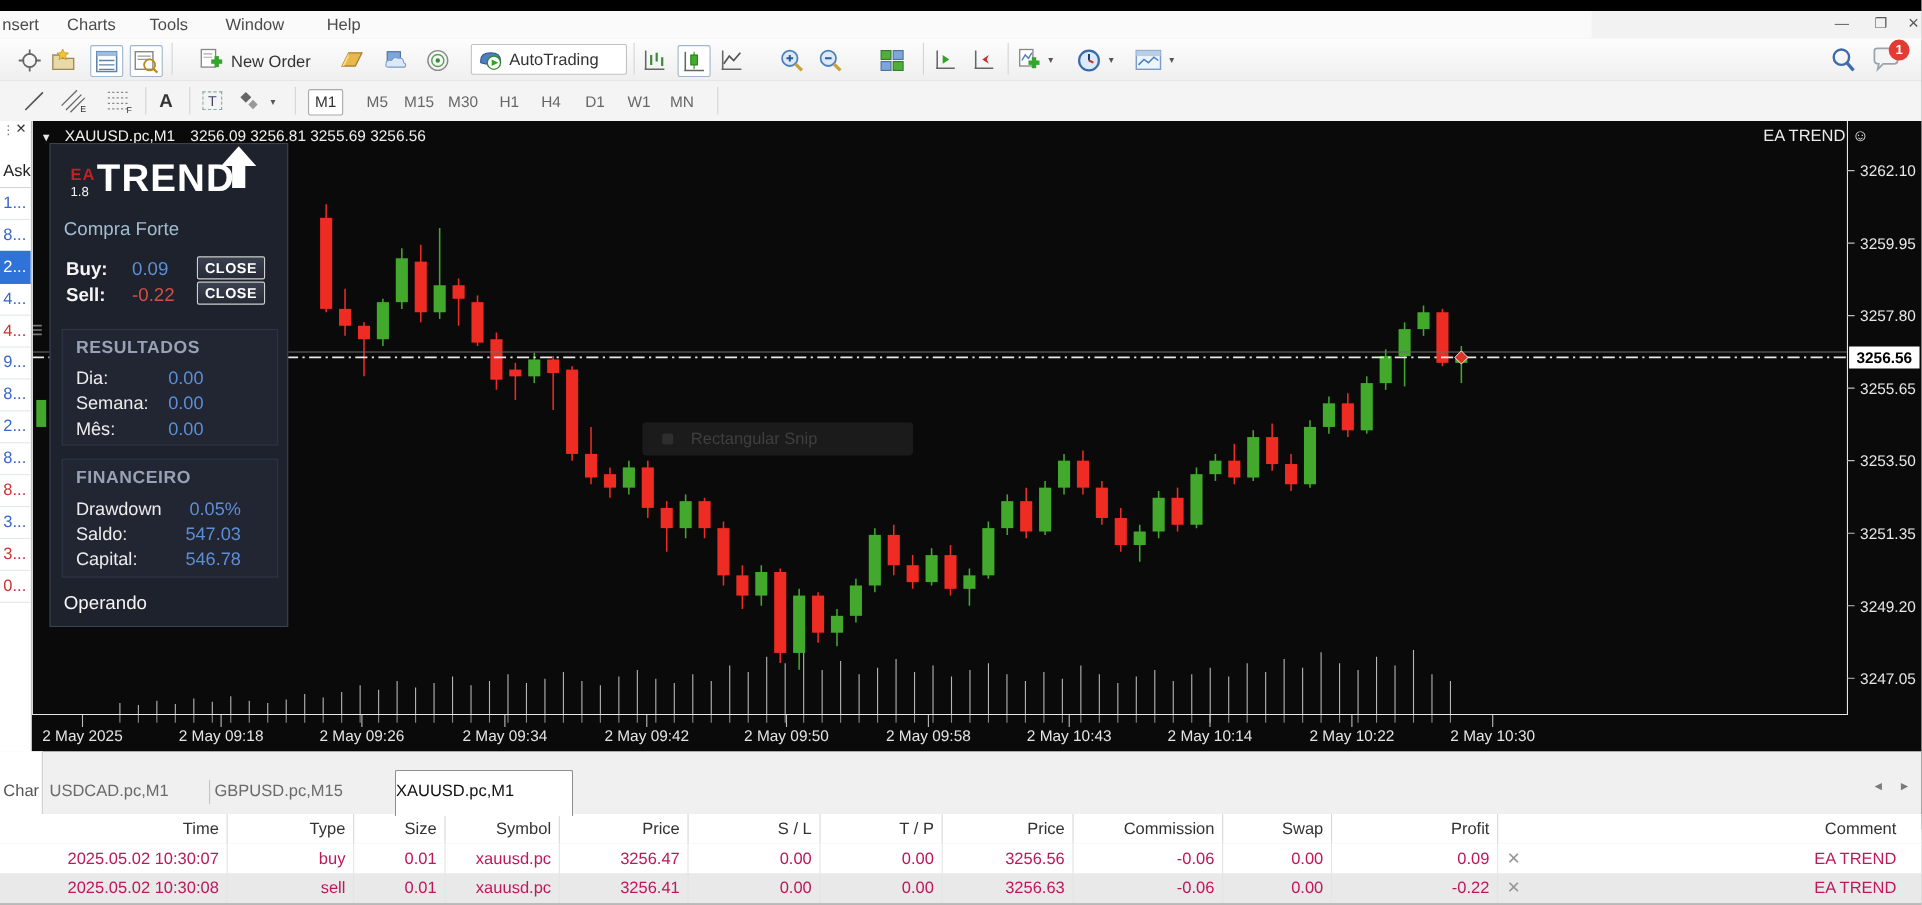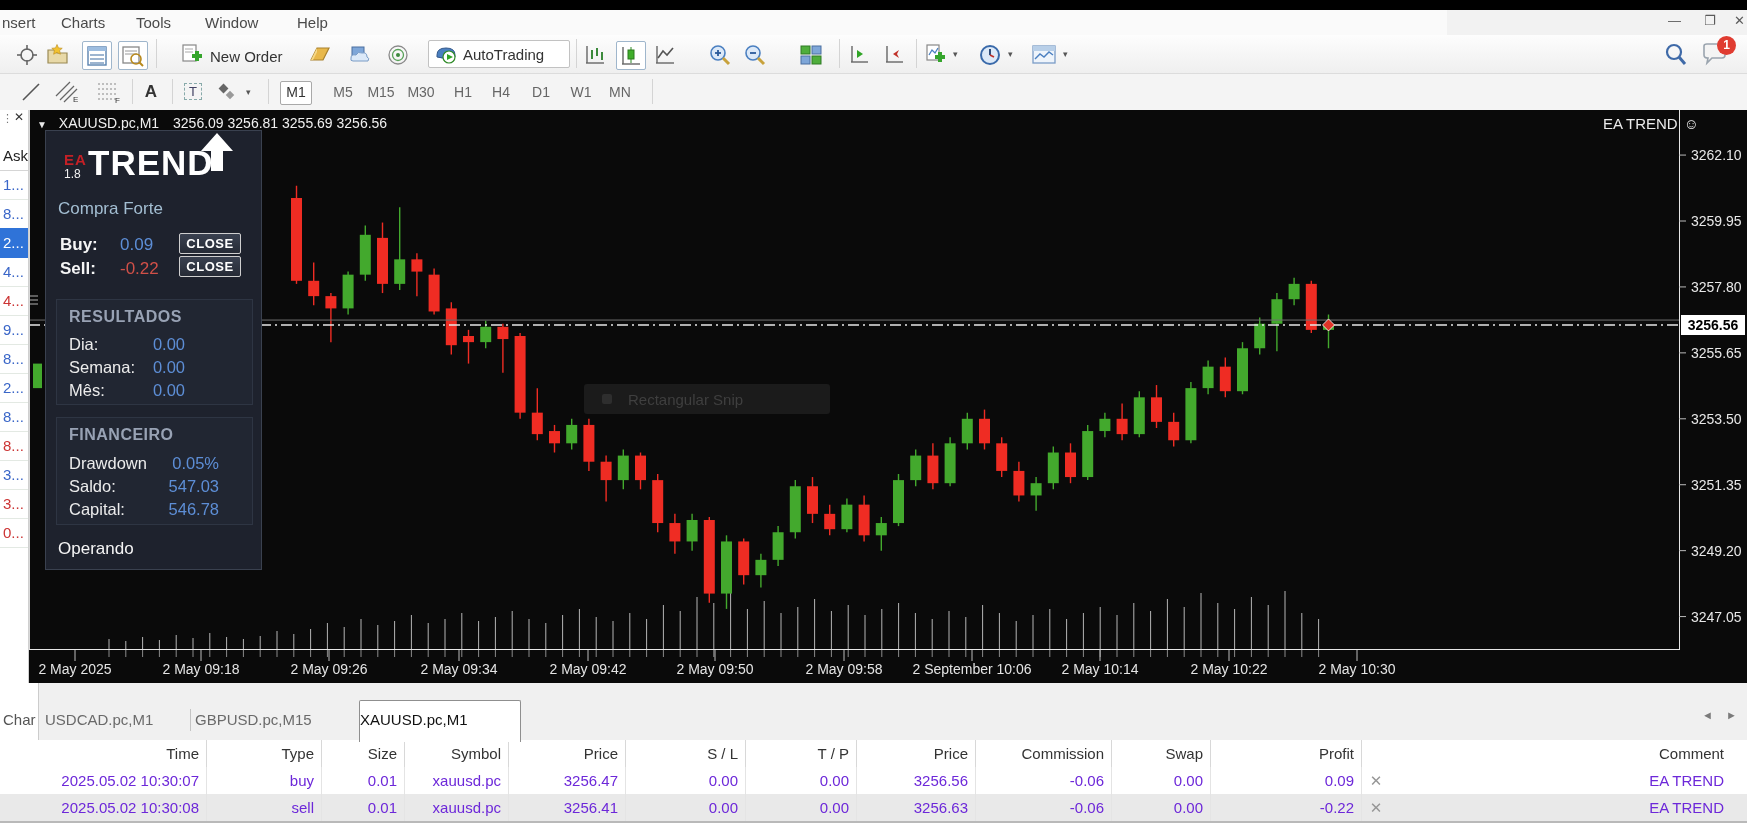--- a/index.html
+++ b/index.html
@@ -64,21 +64,21 @@
   #dockbox{position:absolute;left:0;top:0;width:38px;height:57px;background:#fff;border-right:1px solid #ccc;}
   #docklabel{position:absolute;left:3px;top:28px;font-size:15px;color:#555;white-space:nowrap;}
   .tab{position:absolute;top:20px;height:34px;line-height:34px;font-size:15px;color:#6a6a6a;text-align:left;}
   .tabactive{background:#fff;border:1px solid #8f8f8f;border-bottom:none;color:#111;top:17px;height:41px;line-height:38px;border-radius:2px 2px 0 0;z-index:2;}
   .tabsep{position:absolute;top:26px;width:1px;height:22px;background:#c4c4c4;}
   .tabnav{position:absolute;top:26px;font-size:11px;color:#7a7a7a;}
   
   #tradetable{left:0;top:740px;width:1747px;height:83px;background:#fff;}
   .trow{position:absolute;left:0;width:1747px;height:27px;background:#fff;border-bottom:1px solid #e0e0e0;}
   .trow2{background:#e9e9e9;}
-  .cell{position:absolute;top:0;height:27px;line-height:27px;font-size:15px;color:#6d28d9;text-align:right;padding-right:7px;box-sizing:border-box;border-right:1px solid #e4e4e4;}
+  .cell{position:absolute;top:0;height:27px;line-height:27px;font-size:15px;color:#be185d;text-align:right;padding-right:7px;box-sizing:border-box;border-right:1px solid #e4e4e4;}
   .hcell{color:#333;border-right:1px solid #d8d8d8;}
   .c0{right:1540px;width:199px;} .c1{right:1425px;width:105px;} .c2{right:1342px;width:83px;}
   .c3{right:1238px;width:104px;} .c4{right:1121px;width:117px;} .c5{right:1001px;width:120px;}
   .c6{right:890px;width:111px;}  .c7{right:771px;width:119px;}  .c8{right:635px;width:118px;}
   .c9{right:536px;width:117px;}  .c10{right:385px;width:151px;} .c11{right:16px;width:341px;border-right:none;}
   .xclose{position:absolute;left:1364px;top:0;width:24px;height:27px;line-height:27px;text-align:center;color:#969696;font-size:15px;}
   #tfooter{left:0;top:821px;width:1747px;height:2px;background:#b9b9b9;}
   
   #notifbadge{position:absolute;left:1717px;top:36px;width:19px;height:19px;background:#e03c31;border-radius:50%;color:#fff;font-size:12px;font-weight:bold;text-align:center;line-height:19px;z-index:9;}
   svg{display:block;}
@@ -674,21 +674,21 @@
     <div class="plabel" style="top:499px">3247.05</div>
     <div class="ptag">3256.56</div>
 
     <div class="tlabelx" style="left:46px">2 May 2025</div>
     <div class="tlabelx" style="left:172px">2 May 09:18</div>
     <div class="tlabelx" style="left:300px">2 May 09:26</div>
     <div class="tlabelx" style="left:430px">2 May 09:34</div>
     <div class="tlabelx" style="left:559px">2 May 09:42</div>
     <div class="tlabelx" style="left:686px">2 May 09:50</div>
     <div class="tlabelx" style="left:815px">2 May 09:58</div>
-    <div class="tlabelx" style="left:943px">2 September 10:06</div>
+    <div class="tlabelx" style="left:943px">2 May 10:43</div>
     <div class="tlabelx" style="left:1071px">2 May 10:14</div>
     <div class="tlabelx" style="left:1200px">2 May 10:22</div>
     <div class="tlabelx" style="left:1328px">2 May 10:30</div>
 
     <div class="ghost" style="left:555px;top:274px;width:228px;height:30px">
       <span class="gdot"></span>
       <span>Rectangular Snip</span>
     </div>
 
     <div id="eapanel">

